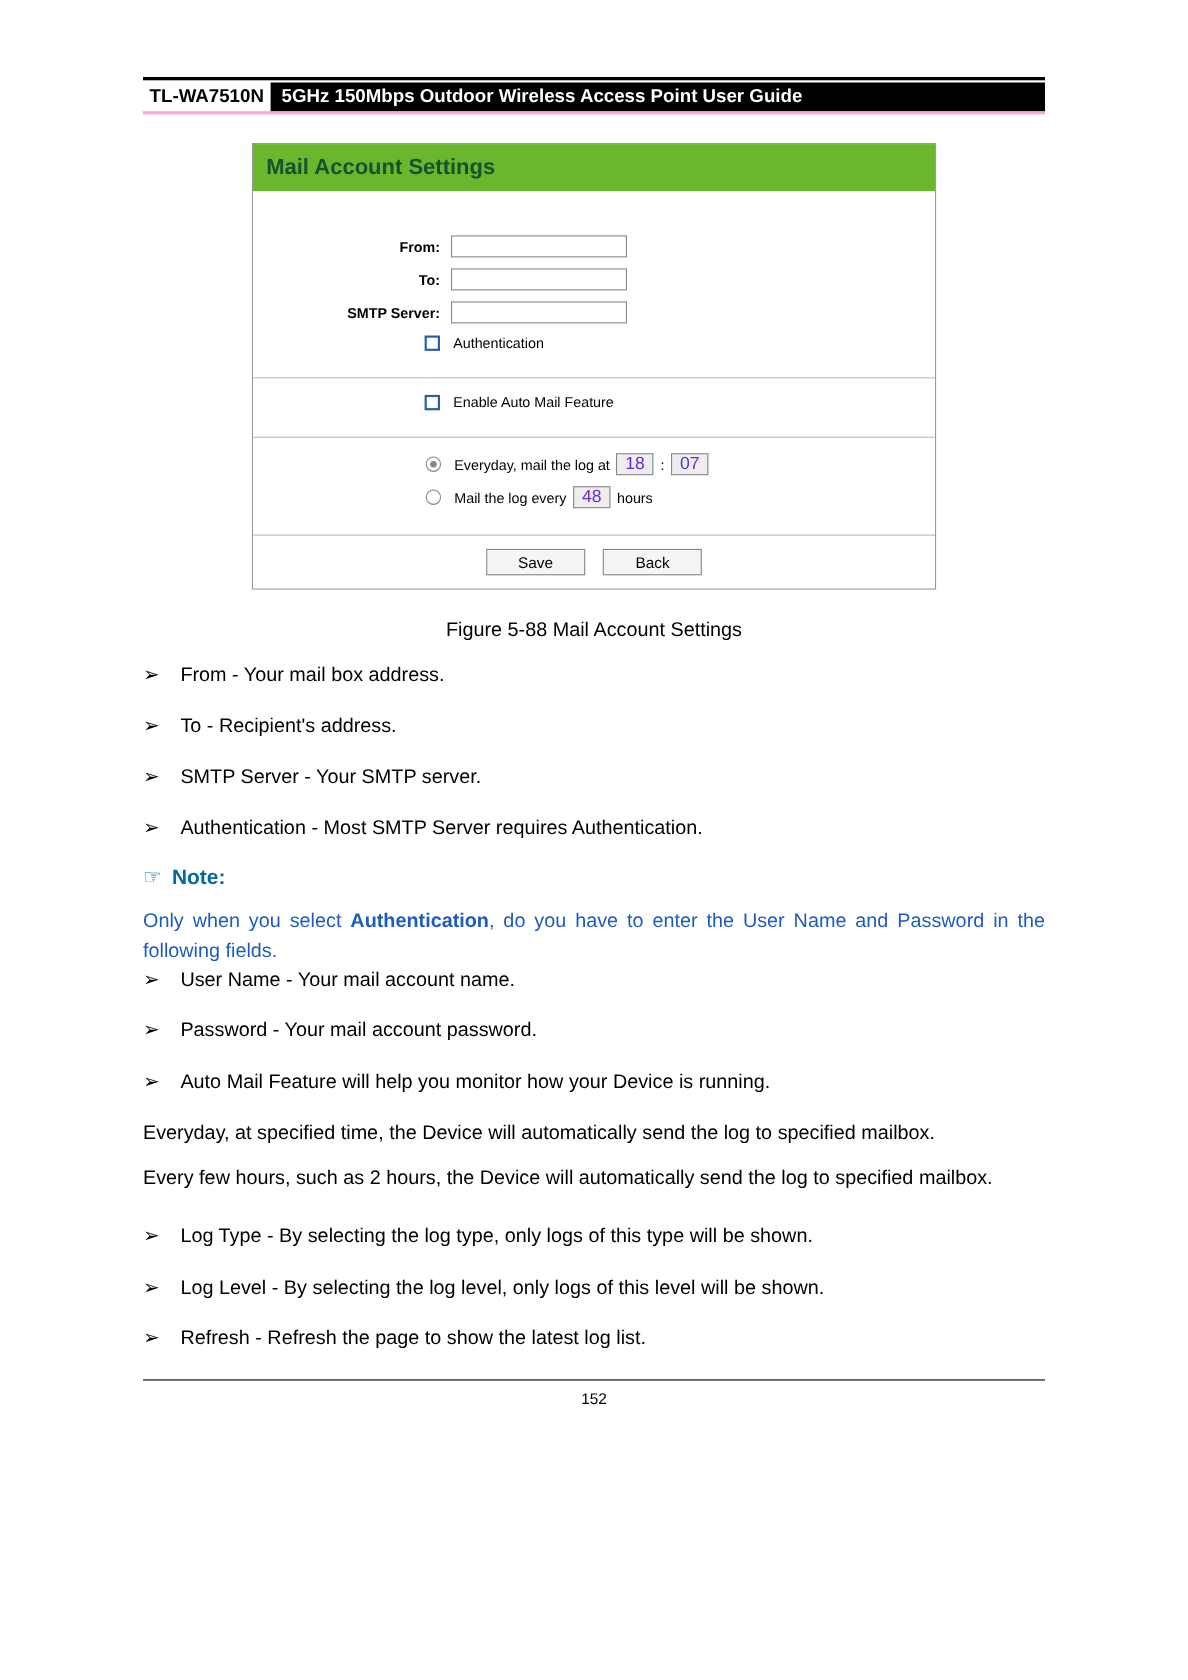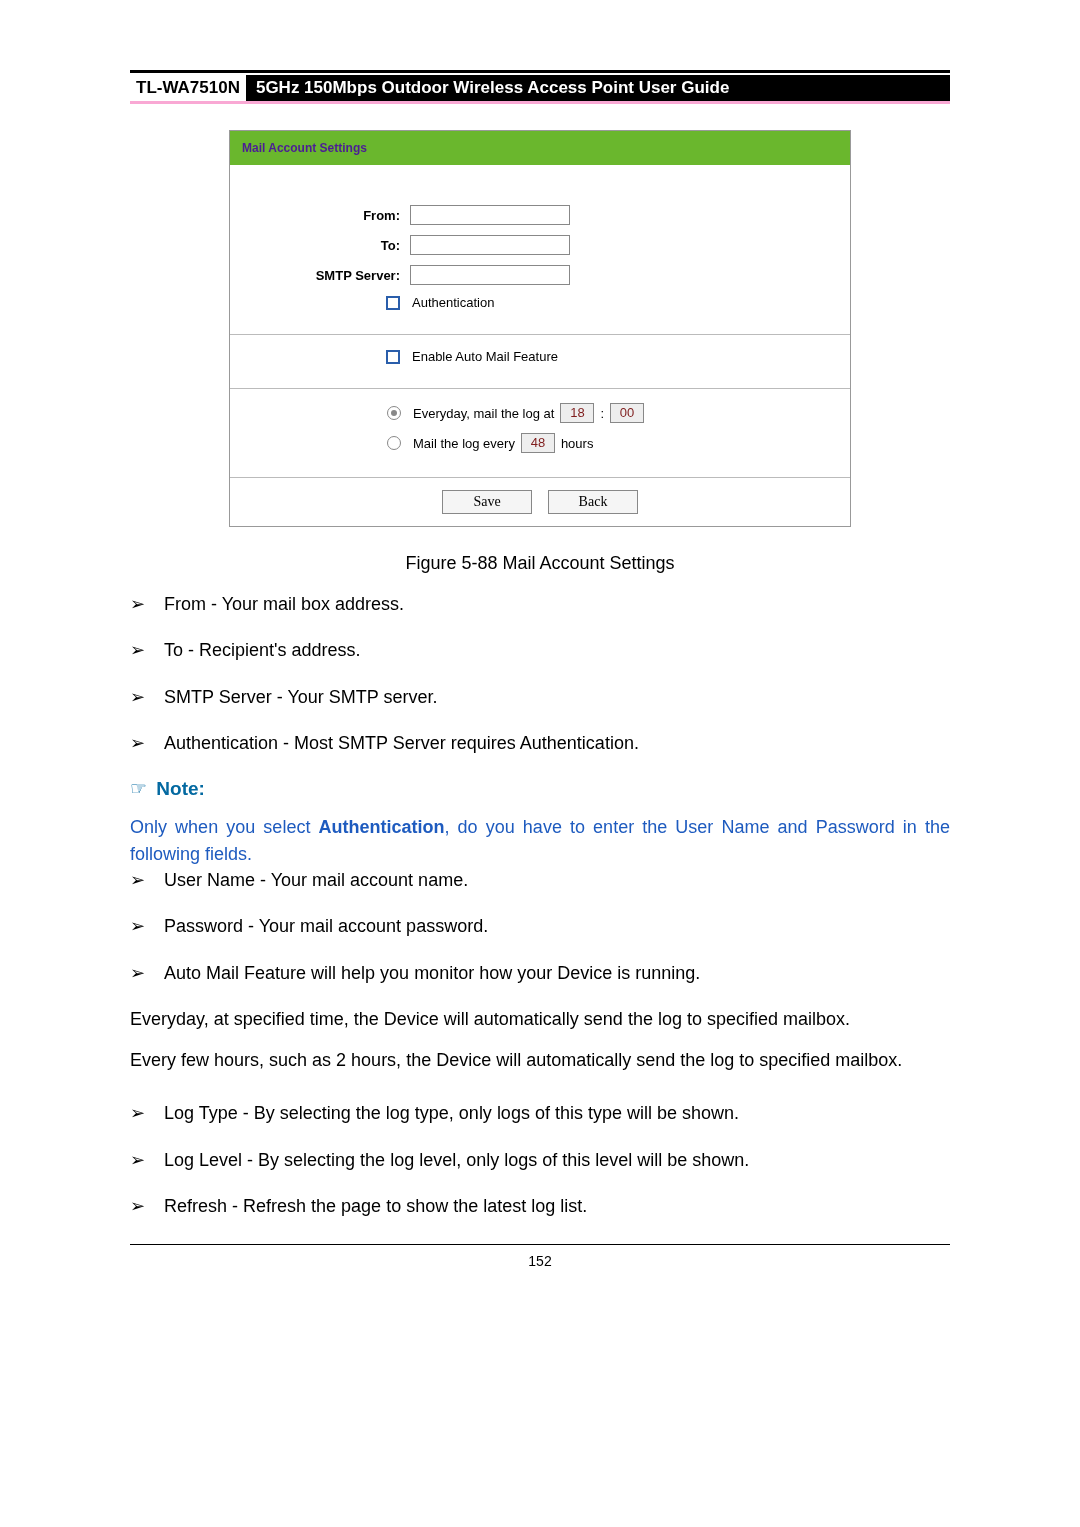--- a/index.html
+++ b/index.html
@@ -43,23 +43,23 @@
     margin-bottom: 8px;
   }
   .settings-panel {
     width: 620px;
     margin: 0 auto;
     border: 1px solid #999;
     background: #fff;
   }
   .panel-title {
     background: #6ab72d;
-    color: #4c1d95;
+    color: #14532d;
     font-weight: bold;
-    font-size: 12px;
+    font-size: 20px;
     padding: 10px 12px;
   }
   .panel-spacer {
     height: 18px;
     background: #fff;
   }
   .panel-section {
     border-top: 1px solid #bbb;
     padding: 14px 18px 14px 0;
   }
@@ -82,22 +82,22 @@
     height: 20px;
     border: 1px solid #888;
     background: #fff;
     box-sizing: border-box;
   }
   .small-input {
     width: 34px;
     height: 20px;
     border: 1px solid #888;
     background: #eee;
-    color: #7f1d1d;
-    font-size: 13px;
+    color: #6d28d9;
+    font-size: 16px;
     text-align: center;
     line-height: 18px;
     box-sizing: border-box;
   }
   .checkbox {
     width: 14px;
     height: 14px;
     border: 2px solid #2a5eab;
     background: #fff;
     box-sizing: border-box;
@@ -124,21 +124,20 @@
     width: 6px;
     height: 6px;
     border-radius: 50%;
     background: #888;
     display: block;
   }
   .button-row {
     border-top: 1px solid #bbb;
     padding: 12px 0;
     text-align: center;
-    font-family: Liberation Serif, serif;
   }
   .btn {
     display: inline-block;
     width: 90px;
     height: 24px;
     line-height: 22px;
     border: 1px solid #888;
     background: #f5f5f5;
     font-size: 14px;
     margin: 0 6px;
@@ -239,21 +238,21 @@
         </div>
       </div>
 
       <div class="panel-section">
         <div class="form-row">
           <div class="radio sel"></div>
           <span>Everyday, mail the log at</span>
           <span style="width:6px"></span>
           <div class="small-input">18</div>
           <span style="padding:0 6px">:</span>
-          <div class="small-input">00</div>
+          <div class="small-input">07</div>
         </div>
         <div class="form-row">
           <div class="radio"></div>
           <span>Mail the log every</span>
           <span style="width:6px"></span>
           <div class="small-input">48</div>
           <span style="width:6px"></span>
           <span>hours</span>
         </div>
       </div>

